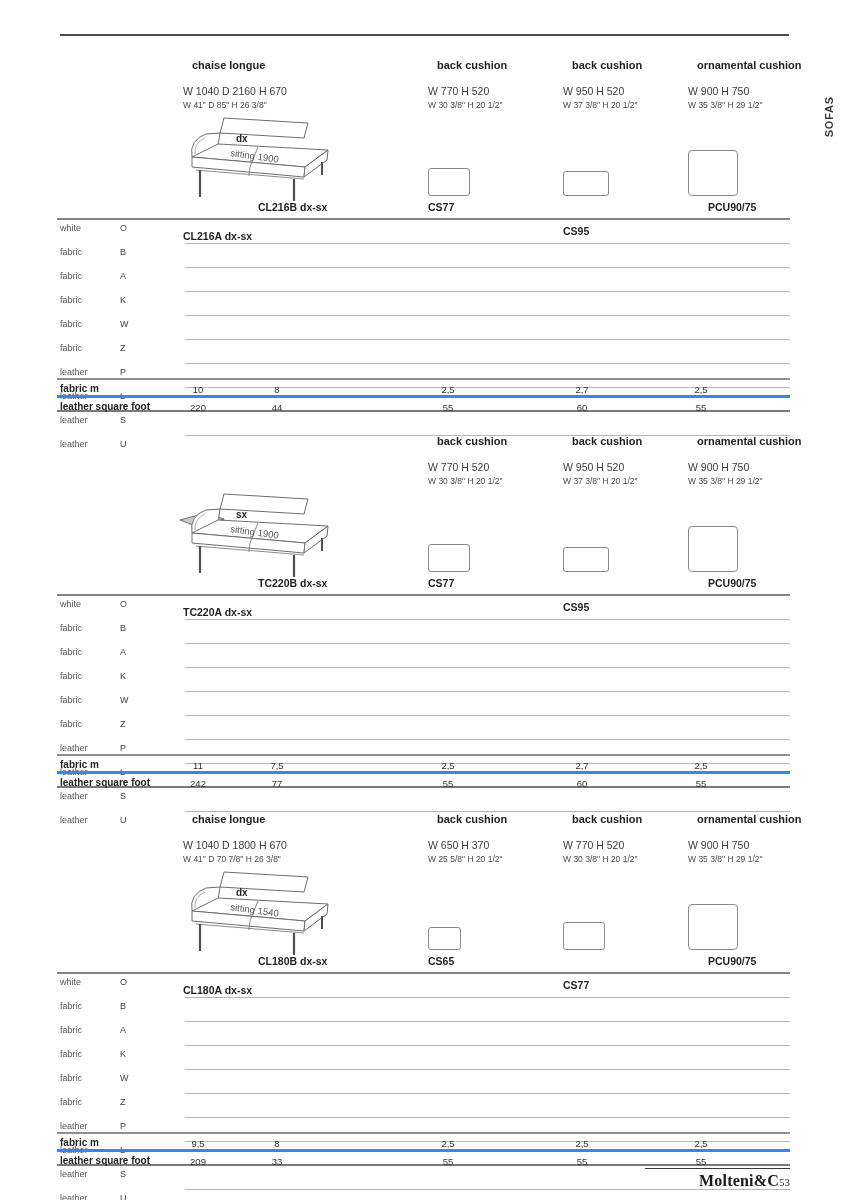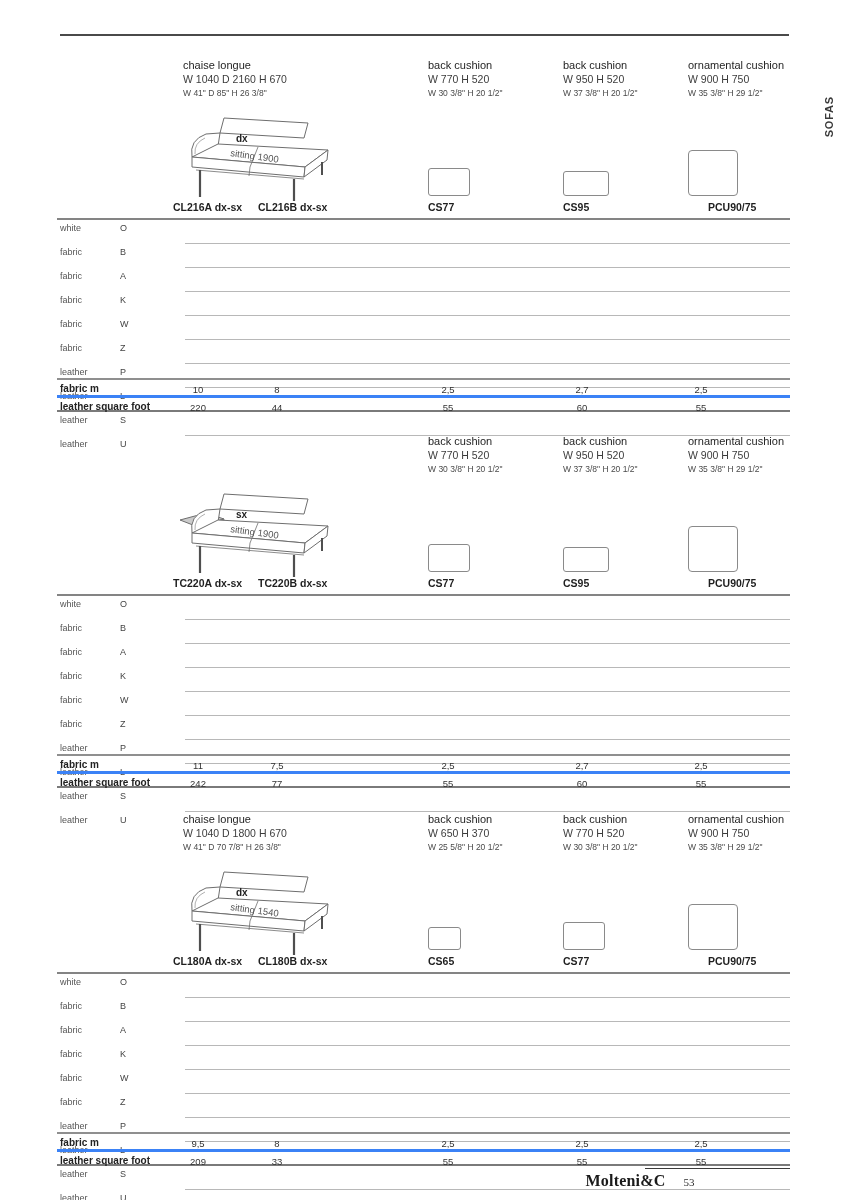--- a/index.html
+++ b/index.html
@@ -7,47 +7,47 @@
         font-family:"Liberation Sans",sans-serif;color:#333;}
   .toprule{position:absolute;left:60px;top:34px;width:729px;height:2px;background:#4a4a4a;}
   .side-label{position:absolute;right:13px;top:96px;writing-mode:vertical-rl;transform:rotate(180deg);
         font-size:11px;font-weight:bold;letter-spacing:0.8px;color:#3a3a3a;}
   .section{position:absolute;left:0;width:848px;height:357px;}
   .hdr{position:absolute;top:4px;width:150px;}
   .hdr.h1{left:183px;width:230px;}
   .hdr.h2{left:428px;}
   .hdr.h3{left:563px;}
   .hdr.h4{left:688px;}
-  .hname{font-size:11px;font-weight:normal;color:#1f1f1f;line-height:13px;}
-  .hmetric{font-size:10.5px;color:#3c3c3c;line-height:13px;margin-top:1px;}
+  .hname{font-size:11px;font-weight:bold;color:#1f1f1f;line-height:13px;margin-left:9px;}
+  .hmetric{font-size:10.5px;color:#3c3c3c;line-height:13px;margin-top:13px;}
   .himperial{font-size:8.5px;color:#4a4a4a;line-height:12px;margin-top:1px;}
   svg.sofa{position:absolute;left:178px;top:58px;width:158px;height:90px;overflow:visible;}
   svg.sofa path, svg.sofa line, svg.sofa polygon{vector-effect:non-scaling-stroke;}
   .cushion{position:absolute;border:1px solid #8a8a8a;background:#fff;border-radius:3px;box-sizing:border-box;}
   .cu3{left:428px;}
   .cu4{left:563px;}
   .cu5{left:688px;border-radius:4px;}
   .codes{position:absolute;left:57px;top:146px;width:733px;height:14px;}
   .code{position:absolute;font-size:10.5px;font-weight:bold;color:#1f1f1f;white-space:nowrap;}
-  .code.k1{left:116px;} .code.k2{left:201px;} .code.k3{left:371px;} .code.k4{left:506px;} .code.k5{left:651px;}
+  .code.k1{left:126px;margin-top:29px;} .code.k2{left:201px;} .code.k3{left:371px;} .code.k4{left:506px;margin-top:24px;} .code.k5{left:651px;}
   .rows{position:absolute;left:57px;top:163px;width:733px;border-top:2px solid #848484;}
   .row{position:relative;height:24px;}
   .row:not(:last-child)::after{content:'';position:absolute;left:128px;right:0;bottom:0;
         border-bottom:1px solid #b8b8b8;}
   .row .mat{position:absolute;left:3px;top:3px;font-size:9px;color:#555;}
   .row .ltr{position:absolute;left:63px;top:3px;font-size:9px;color:#444;}
   .frow{position:absolute;left:57px;width:733px;height:17px;box-sizing:border-box;}
   .frow.fabric{top:323px;border-top:2px solid #8f8f8f;}
   .frow.leather{top:340px;border-top:3px solid #3b82f6;border-bottom:2.5px solid #7a7a7a;}
   .frow .flabel{position:absolute;left:3px;top:3px;font-size:10px;font-weight:bold;color:#222;white-space:nowrap;}
   .frow .val{position:absolute;top:4px;transform:translateX(-50%);font-size:9.5px;color:#333;}
   .val.v1{left:141px;} .val.v2{left:220px;} .val.v3{left:391px;} .val.v4{left:525px;} .val.v5{left:644px;}
   .footrule{position:absolute;left:645px;top:1168px;width:145px;height:1px;background:#3a3a3a;}
-  .footer{position:absolute;left:490px;top:1172px;width:300px;display:flex;justify-content:center;
-        align-items:baseline;gap:18px;font-family:"Liberation Serif",serif;}
+  .footer{position:absolute;left:490px;top:1172px;width:300px;display:flex;justify-content:flex-end;
+        align-items:baseline;font-family:"Liberation Serif",serif;}
   .brand{font-size:16px;font-weight:bold;color:#1a1a1a;letter-spacing:0.2px;}
   .pagenum{font-size:11px;color:#2e2e2e;}
   .sofa text{font-family:"Liberation Sans",sans-serif;}
   .lbl-pos{font-size:10px;font-weight:bold;fill:#1f1f1f;}
   .lbl-sitting{font-size:9.5px;fill:#555;}
 </style>
 </head>
 <body>
 
 <div class="page">

